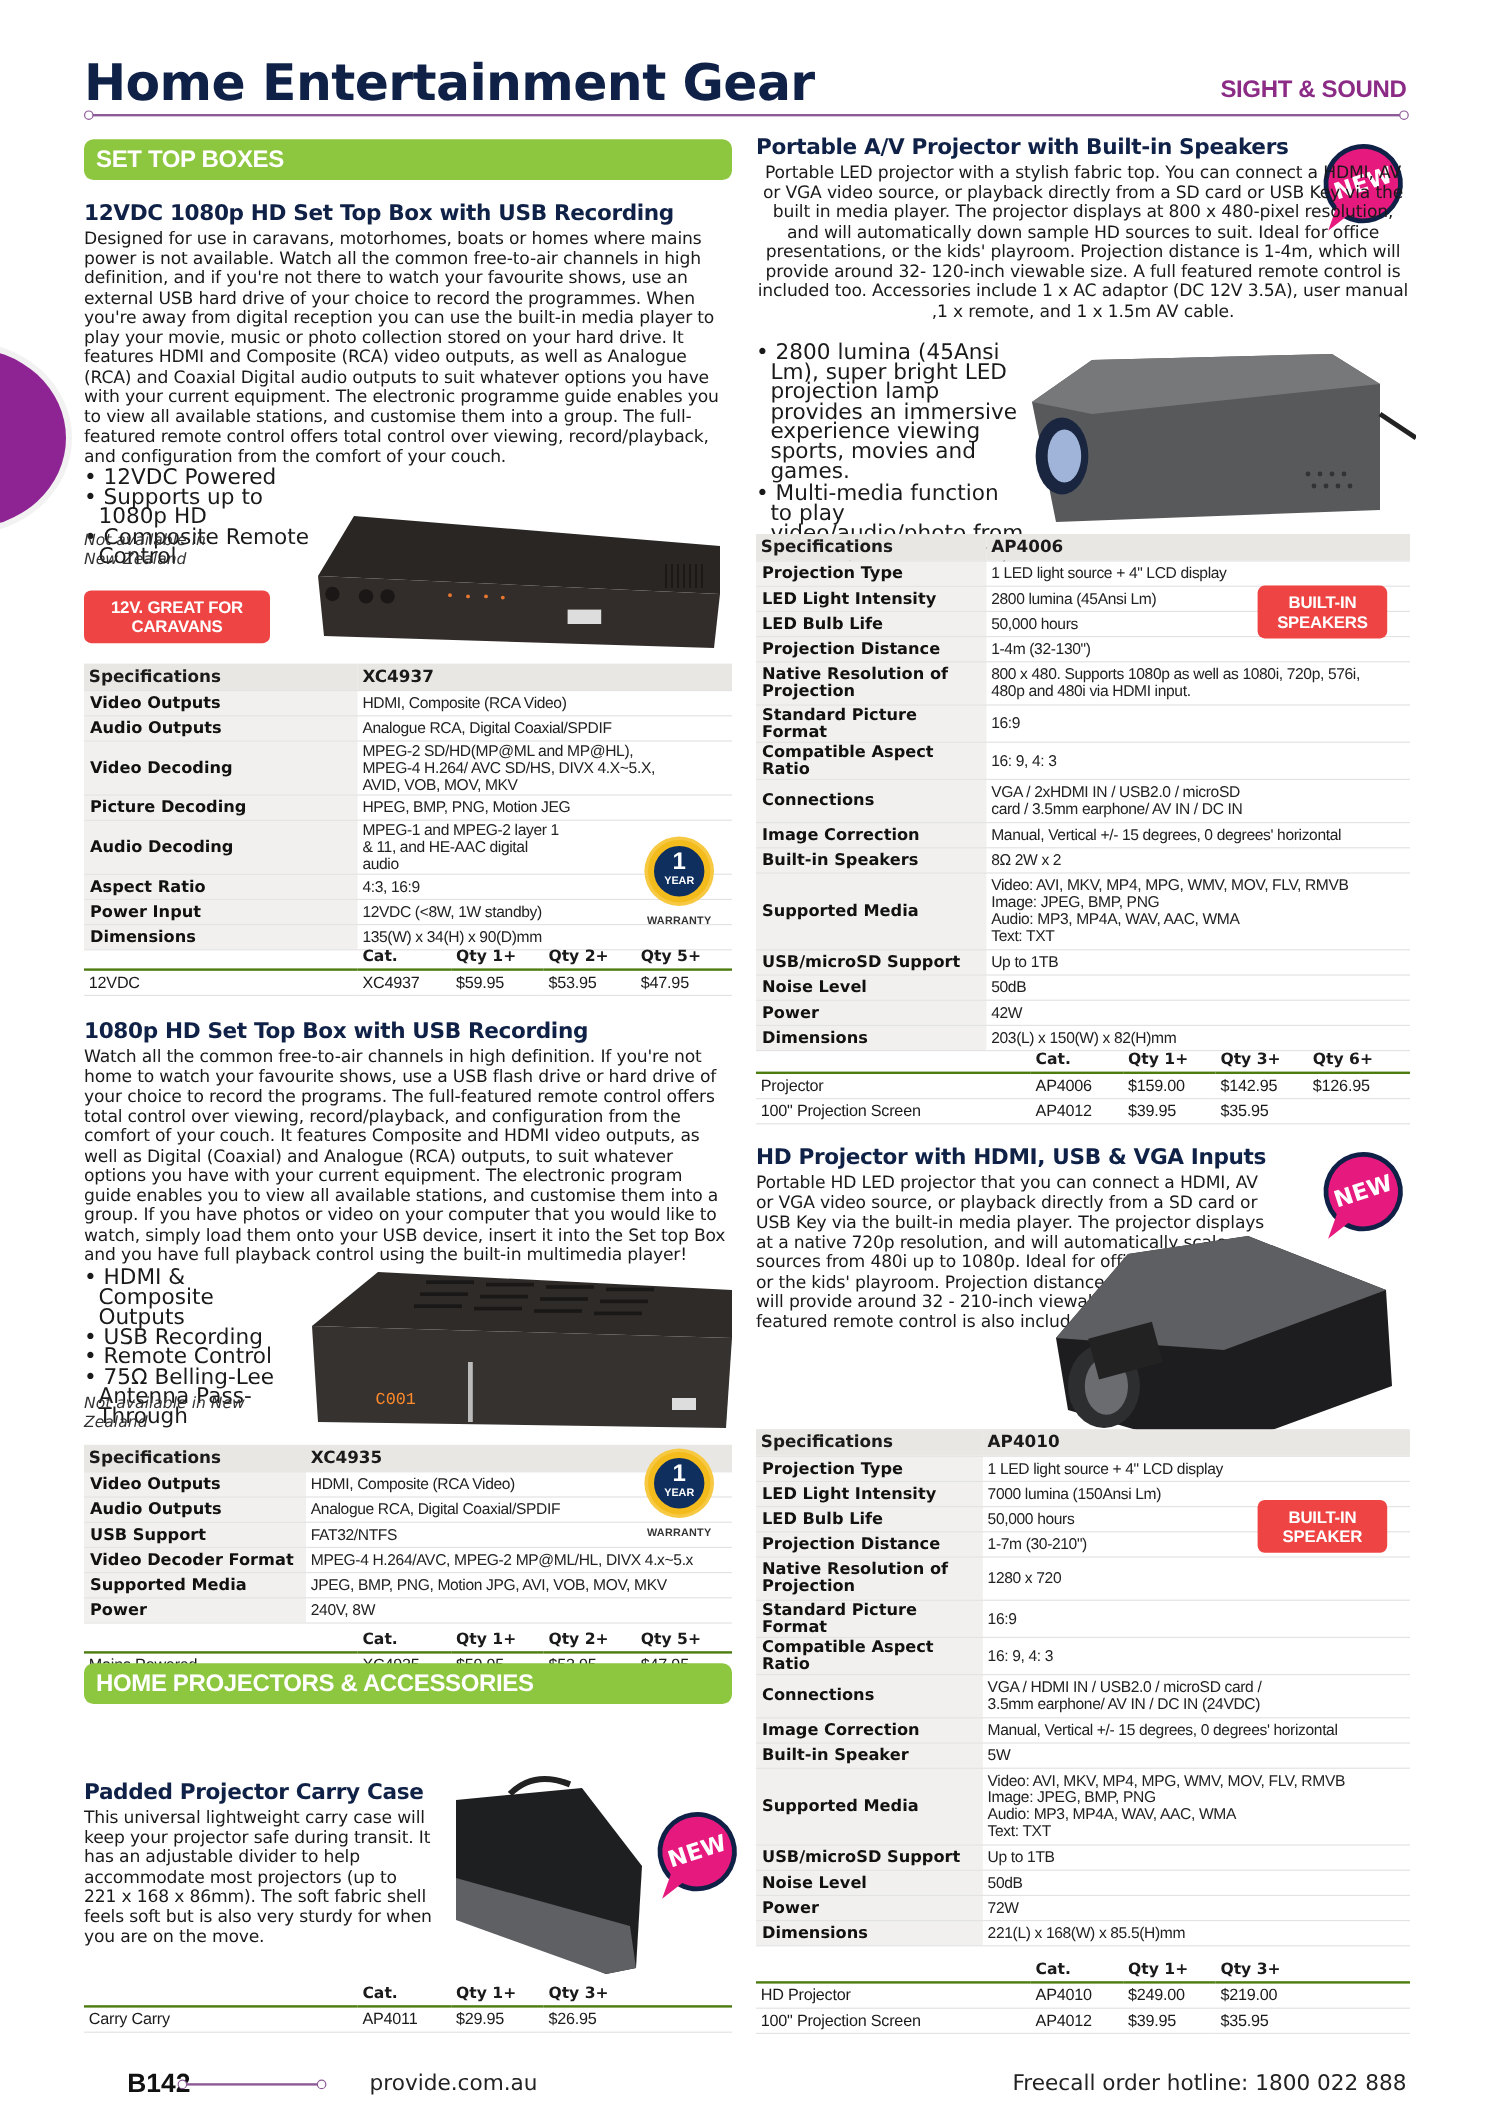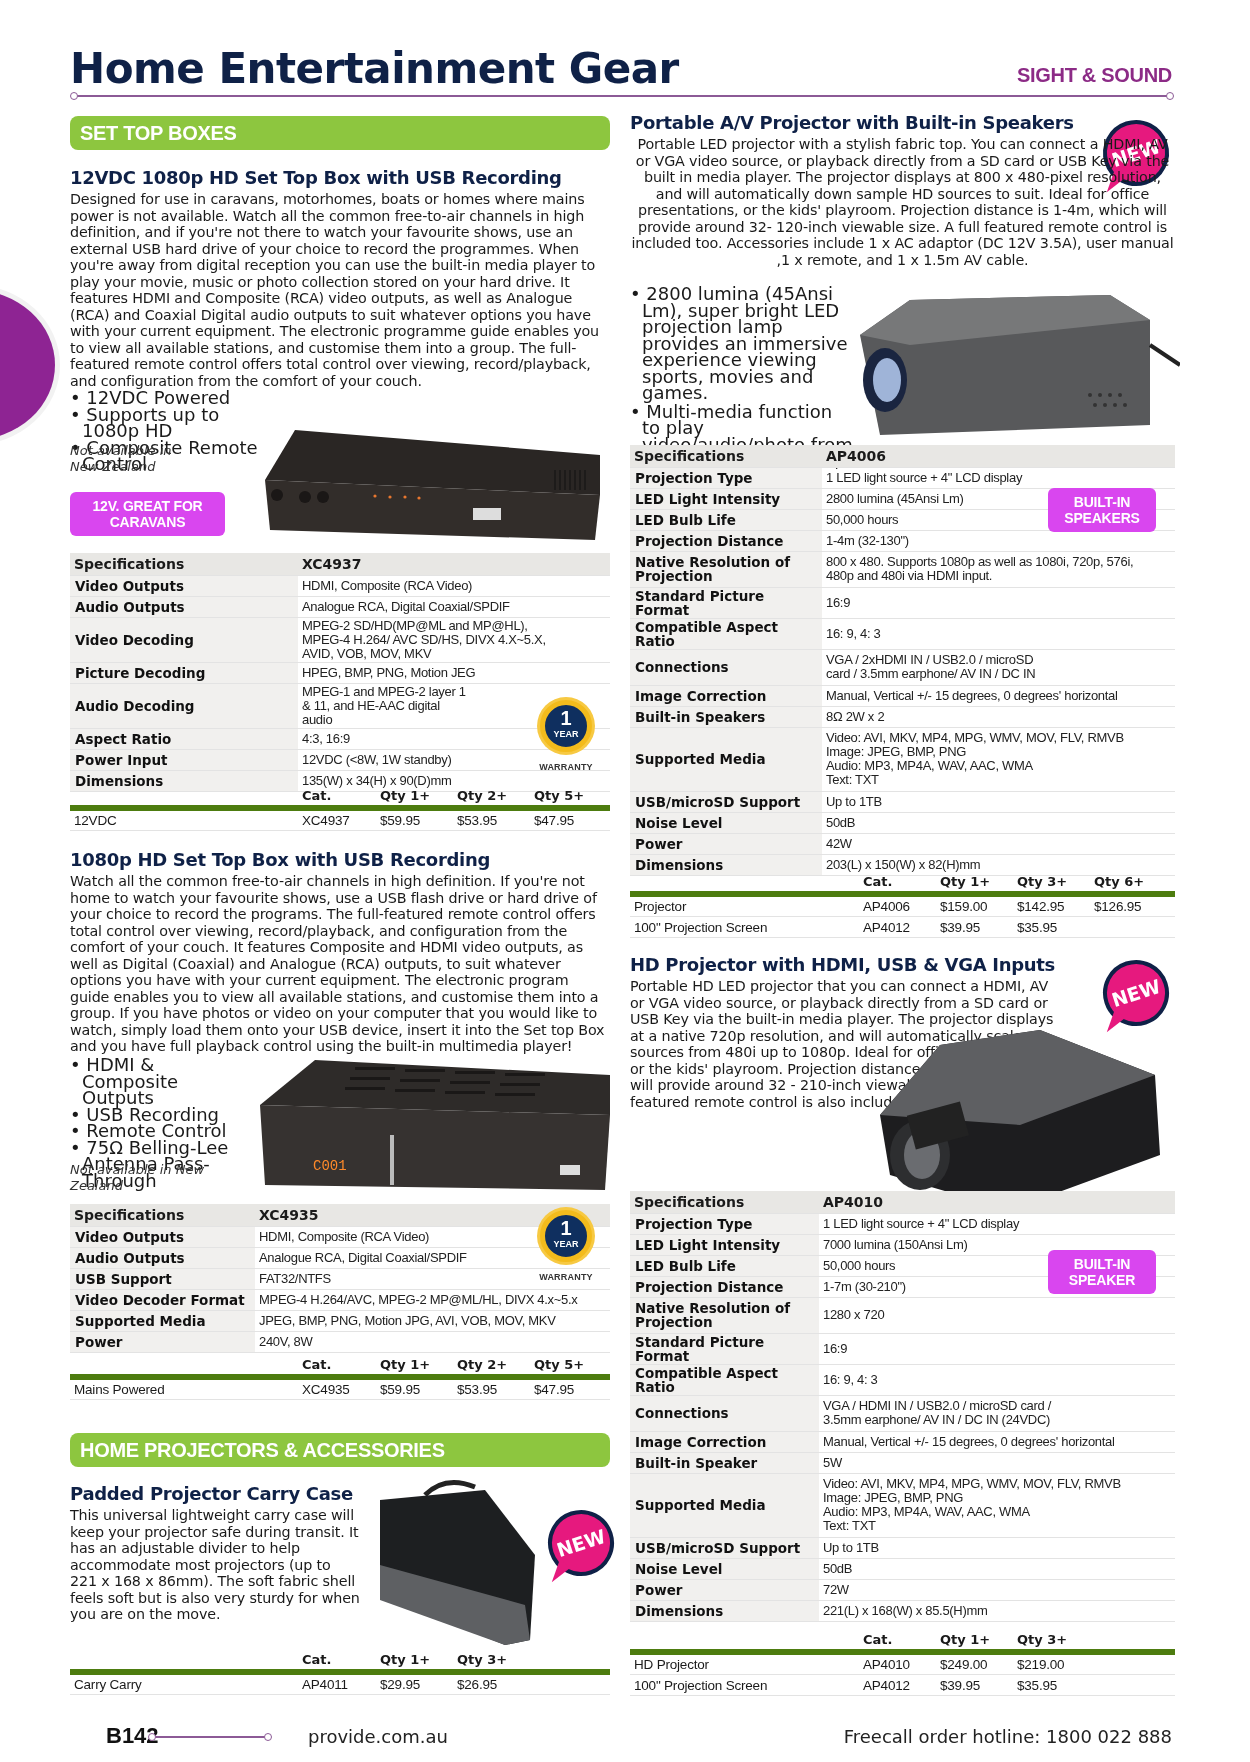--- a/index.html
+++ b/index.html
@@ -35,30 +35,30 @@
   }
   .desc {
     position: absolute; font-size: 14.3px; line-height: 16.5px; color: #1a1a1a;
     font-family: "DejaVu Sans", sans-serif; letter-spacing: -0.15px;
   }
   .bullets { position: absolute; font-size: 18px; line-height: 16.5px; font-family: "DejaVu Sans", sans-serif; list-style: none; }
   .bullets li { padding-left: 12px; text-indent: -12px; }
   .bullets li::before { content: "• "; }
   .note { position: absolute; font-size: 13px; font-style: italic; line-height: 16px; color: #333; font-family: "DejaVu Sans", sans-serif; }
   .badge-navy {
-    position: absolute; background: #d946ef; color: #fff; font-weight: bold; text-align: center;
+    position: absolute; background: #ef4444; color: #fff; font-weight: bold; text-align: center;
     border-radius: 6px; font-size: 14px; line-height: 16px; padding: 6px 4px; letter-spacing: -0.2px;
   }
   .spec-table { position: absolute; border-collapse: collapse; font-size: 13px; }
   .spec-table td { border-bottom: 1.5px solid #e3e3e3; vertical-align: middle; padding: 1px 4px; line-height: 14px; }
   .spec-table td.k { background: #f1f0ee; font-weight: bold; font-family: "DejaVu Sans", sans-serif; font-size: 13.5px; color: #111; padding-left: 5px; }
   .spec-table td.v { font-family: "Liberation Sans", sans-serif; font-size: 13px; transform-origin: left; letter-spacing: -0.3px; color: #222; }
   .spec-table tr.head td { background: #e8e7e4; font-weight: bold; font-family: "DejaVu Sans", sans-serif; font-size: 14px; height: 22px; }
   .price-table { position: absolute; border-collapse: collapse; font-size: 13.5px; }
-  .price-table th { text-align: left; font-weight: bold; font-family: "DejaVu Sans", sans-serif; font-size: 13px; padding: 2px 4px; border-bottom: 6px solid #4d7c0f; height: 22px; vertical-align: bottom; }
+  .price-table th { text-align: left; font-weight: bold; font-family: "DejaVu Sans", sans-serif; font-size: 13px; padding: 2px 4px; border-bottom: 2px solid #4d7c0f; height: 22px; vertical-align: bottom; }
   .price-table td { padding: 2px 4px; border-bottom: 1.5px solid #e3e3e3; height: 21px; font-family: "Liberation Sans", sans-serif; letter-spacing: -0.2px; }
   .warranty { position: absolute; width: 62px; text-align: center; }
   .warranty .seal {
     width: 52px; height: 52px; margin: 0 auto; border-radius: 50%; background: #0f2f5f;
     border: 5px solid #f3bb1c; box-shadow: 0 0 0 3px #f7c942; color: #fff; font-weight: bold; text-align: center;
   }
   .warranty .seal .n { font-size: 20px; line-height: 22px; display: block; padding-top: 2px; }
   .warranty .seal .y { font-size: 9px; line-height: 10px; display: block; }
   .warranty .lbl { font-size: 9px; font-weight: bold; color: #333; margin-top: 10px; letter-spacing: 0.2px; }
   .new-badge {
@@ -292,21 +292,21 @@
   <tr>
     <td>Mains Powered</td>
     <td>XC4935</td>
     <td>$59.95</td>
     <td>$53.95</td>
     <td>$47.95</td>
   </tr>
 </tbody>
   </table>
 
-<div class="band" style="left:70px; top:1433px; width:540px;">HOME PROJECTORS &amp; ACCESSORIES</div>
+<div class="band" style="left:70px; top:1386px; width:540px;">HOME PROJECTORS &amp; ACCESSORIES</div>
 
 <div class="prod-title" style="left:70px; top:1483px; width:300px;">Padded Projector Carry Case</div>
 <div class="desc" style="left:70px; top:1507px; width:290px;">This universal lightweight carry case will keep your projector safe during transit. It has an adjustable divider to help accommodate most projectors (up to 221 x 168 x 86mm). The soft fabric shell feels soft but is also very sturdy for when you are on the move.</div>
 <svg class="prod-img" style="left:375px; top:1475px;" width="170" height="170">
   <path d="M50 20 Q70 0 100 12" stroke="#222" stroke-width="5" fill="none"></path>
   <polygon points="5,25 110,15 160,80 155,165 130,170 5,120" fill="#1d1f21"></polygon>
   <polygon points="5,90 150,130 155,165 130,170 5,125" fill="#5e6063"></polygon>
 </svg>
 <div class="new-badge" style="left:548px; top:1510px;">NEW</div>
 

